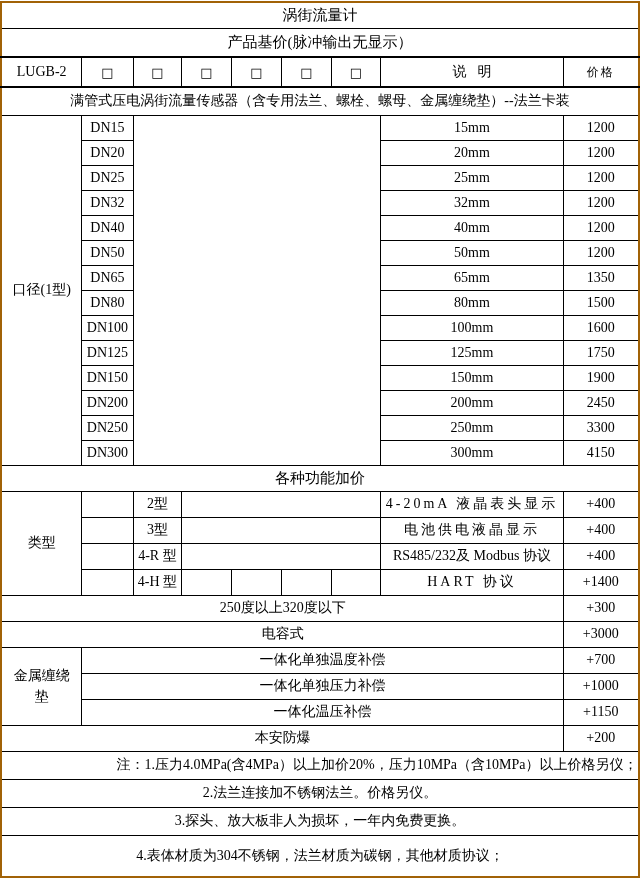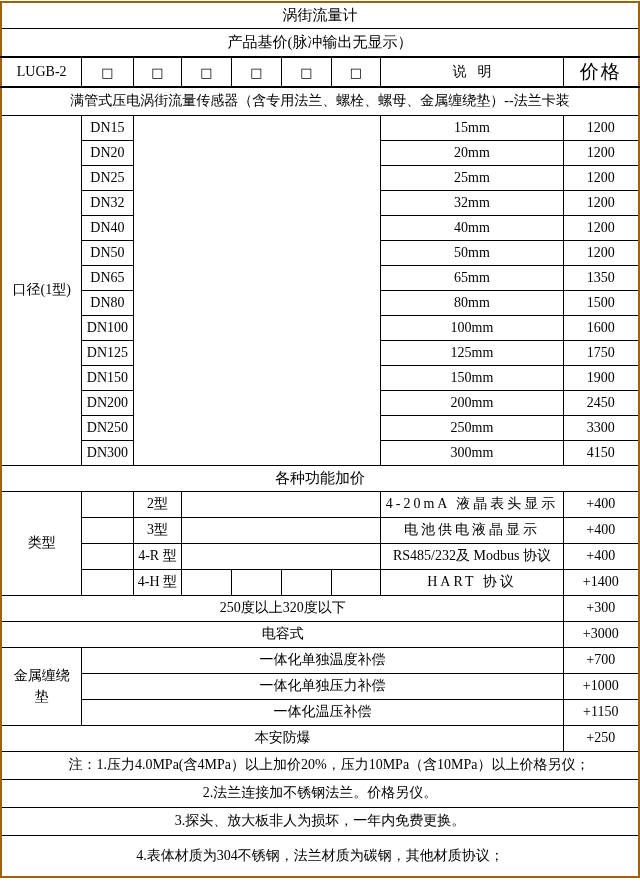--- a/index.html
+++ b/index.html
@@ -15,25 +15,25 @@
   }
   td {
     border:1px solid #000;
     text-align:center; vertical-align:middle;
     font-size:14px; padding:0;
     overflow:hidden; white-space:nowrap;
   }
   tr.title-row td, tr.subtitle-row td, tr.addons-row td { font-size:15px; }
   tr.header-row td { border-top:2px solid #000; border-bottom:2px solid #000; }
   td.desc-hdr { letter-spacing:11px; text-indent:11px; }
-  td.price-hdr { font-size:19px; letter-spacing:2px; }
+  td.price-hdr { font-size:12px; letter-spacing:2px; }
   td.checkbox-cell { font-family:"DejaVu Sans","Liberation Sans",sans-serif; font-size:13px; }
   td.spaced { letter-spacing:3px; }
   td.tight { letter-spacing:0px; }
-  td.note-left { text-align:center; padding-left:18px; }
+  td.note-left { text-align:right; padding-left:18px; }
   td.wrap-label { white-space:normal; padding:0 9px; line-height:1.5; }
   tr.note-row td { font-size:14px; }
 </style>
 </head>
 <body>
 
 <table class="price-table">
   <colgroup>
     <col style="width:80px">
       <col style="width:52px">
@@ -200,21 +200,21 @@
     <td colspan="7">一体化单独压力补偿</td>
     <td>+1000</td>
   </tr>
   <tr style="height:26px">
     <td colspan="7">一体化温压补偿</td>
     <td>+1150</td>
   </tr>
 
   <tr style="height:26px">
     <td colspan="8">本安防爆</td>
-    <td>+250</td>
+    <td>+200</td>
   </tr>
 
   <tr class="note-row" style="height:28px">
     <td colspan="9" class="note-left">注：1.压力4.0MPa(含4MPa）以上加价20%，压力10MPa（含10MPa）以上价格另仪；</td>
   </tr>
   <tr class="note-row" style="height:28px">
     <td colspan="9">2.法兰连接加不锈钢法兰。价格另仪。</td>
   </tr>
   <tr class="note-row" style="height:28px">
     <td colspan="9">3.探头、放大板非人为损坏，一年内免费更换。</td>

